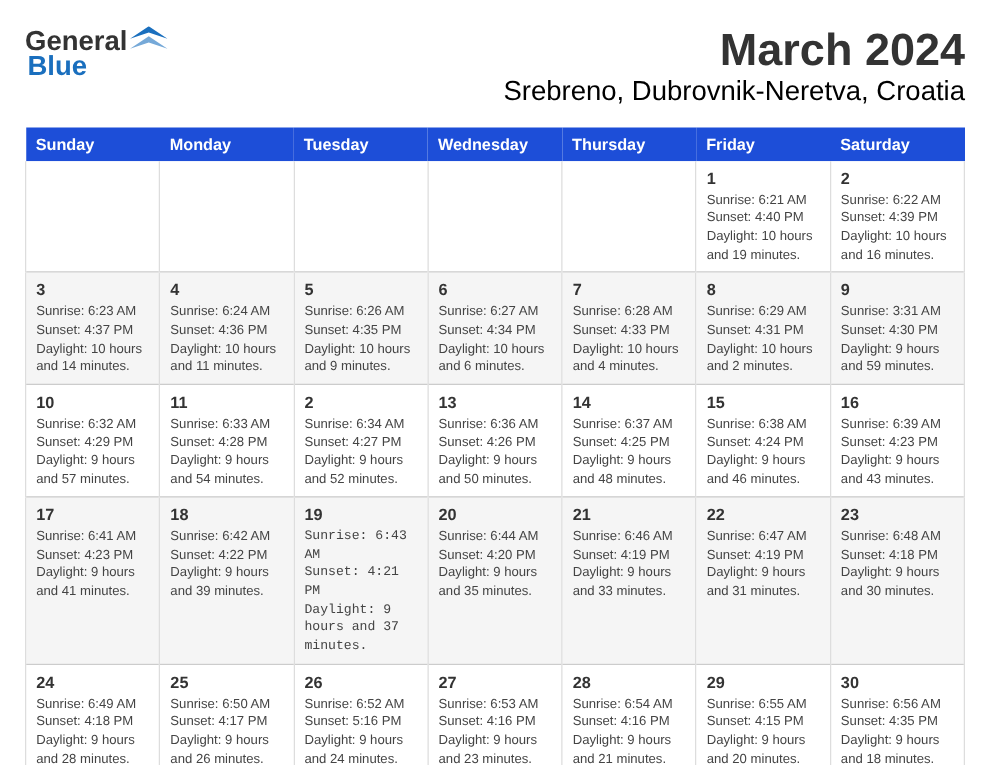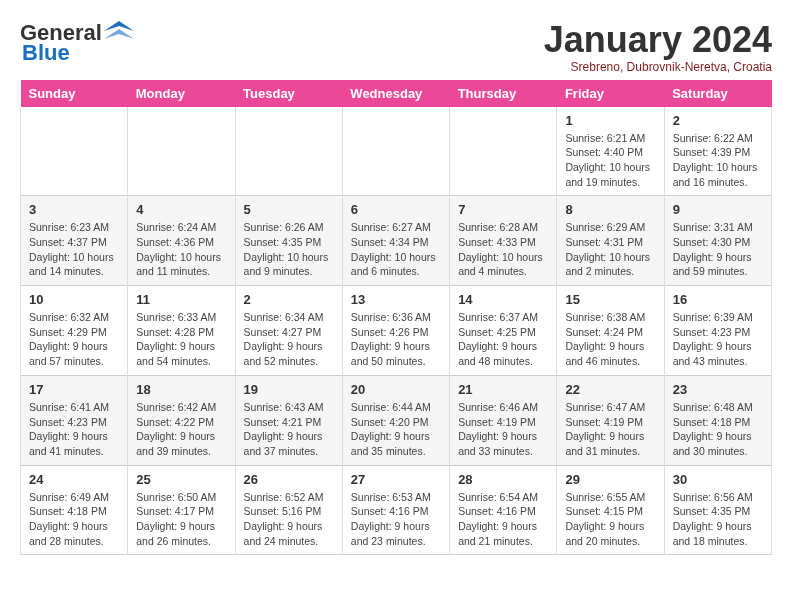--- a/index.html
+++ b/index.html
@@ -7,51 +7,51 @@
       font-family: Arial, sans-serif;
       background: #fff;
       width: 792px;
       min-height: 612px;
       padding: 20px;
     }
     .header {
       display: flex;
       align-items: flex-start;
       justify-content: space-between;
-      margin-bottom: 6px;
+      margin-bottom: 16px;
     }
     .logo {
       display: flex;
       flex-direction: column;
       align-items: flex-start;
     }
     .logo-row {
       display: flex;
       align-items: center;
     }
     .title-block {
       text-align: right;
     }
     .month-title {
       font-size: 36px;
       font-weight: bold;
       color: #333;
       line-height: 1.1;
     }
     .location {
-      font-size: 12px;
-      color: #7f1d1d;
+      font-size: 22px;
+      color: #000000;
     }
     .calendar {
       width: 100%;
       border-collapse: collapse;
       font-size: 11px;
     }
     .calendar thead th {
-      background: #ec4899;
+      background: #1d4ed8;
       color: #fff;
       text-align: left;
       padding: 6px 8px;
       font-size: 13px;
       font-weight: bold;
     }
     .calendar tbody tr {
       border-bottom: 1px solid #ccc;
     }
     .calendar tbody td {
@@ -91,21 +91,21 @@
     <div class="logo-row">
       <span style="font-size:22px;font-weight:bold;color:#333;">General</span>
       <svg width="30" height="20" viewBox="0 0 30 20" style="margin-left:2px;margin-top:-4px;">
         <polygon points="0,10 15,0 30,10 15,5" fill="#1a6fbe"></polygon>
         <polygon points="0,18 15,8 30,18 15,13" fill="#1a6fbe" opacity="0.6"></polygon>
       </svg>
     </div>
     <span style="font-size:22px;font-weight:bold;color:#1a6fbe;margin-top:-6px;padding-left:2px;">Blue</span>
   </div>
   <div class="title-block">
-    <div class="month-title">January 2024</div>
+    <div class="month-title">March 2024</div>
     <div class="location">Srebreno, Dubrovnik-Neretva, Croatia</div>
   </div>
 </div>
 
 <table class="calendar">
   <thead>
     <tr>
     <th>Sunday</th>
         <th>Monday</th>
         <th>Tuesday</th>
@@ -231,21 +231,21 @@
 Daylight: 9 hours and 41 minutes.</div>
         </td>
         <td>
           <div class="day-num">18</div>
           <div class="day-info" style="white-space: pre-line;">Sunrise: 6:42 AM
 Sunset: 4:22 PM
 Daylight: 9 hours and 39 minutes.</div>
         </td>
         <td>
           <div class="day-num">19</div>
-          <div class="day-info" style="white-space: pre-line;">Sunrise: 6:43 AM
+          <div class="day-info" style="white-space: pre-line; font-family: Liberation Mono, monospace;">Sunrise: 6:43 AM
 Sunset: 4:21 PM
 Daylight: 9 hours and 37 minutes.</div>
         </td>
         <td>
           <div class="day-num">20</div>
           <div class="day-info" style="white-space: pre-line;">Sunrise: 6:44 AM
 Sunset: 4:20 PM
 Daylight: 9 hours and 35 minutes.</div>
         </td>
         <td>

